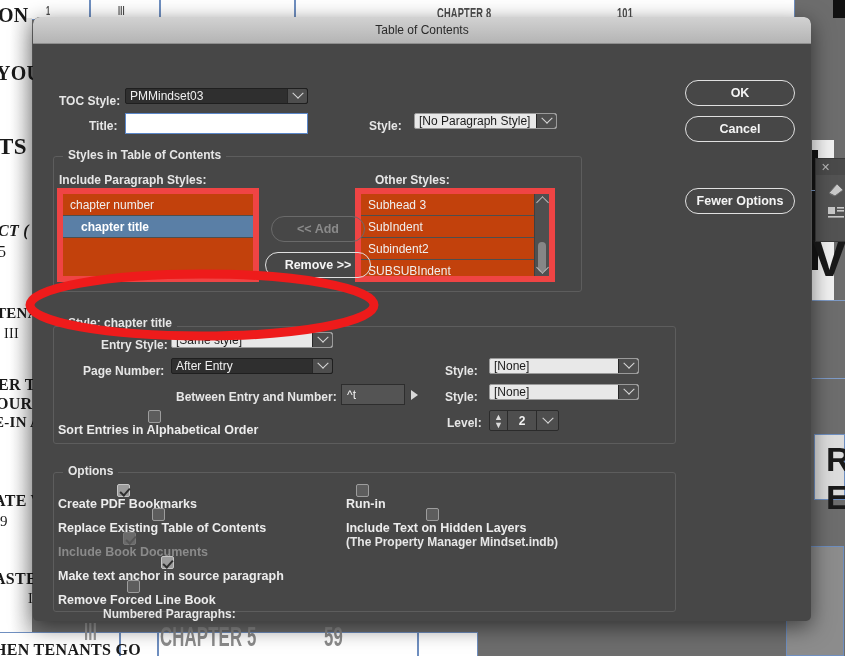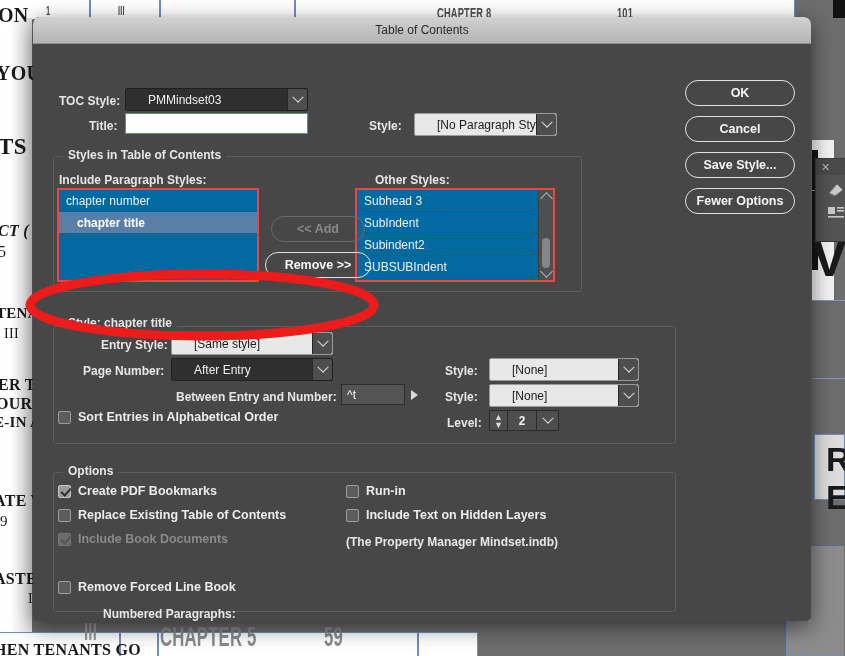--- a/index.html
+++ b/index.html
@@ -125,22 +125,22 @@
   .sel {
     position: absolute;
     box-sizing: border-box;
     background: #2f2f2f;
     border: 1px solid #1f1f1f;
     border-radius: 2px;
     color: #f0f0f0;
     font-size: 12px;
     display: flex;
     align-items: center;
-    padding-left: 22px;
-    height: 23px;
+    padding-left: 4px;
+    height: 16px;
   }
   .sel.light {
     background: #e8e8e8;
     border: 1px solid #9a9a9a;
     color: #1b1b1b;
   }
   .sel .caretbox {
     position: absolute;
     right: 0; top: 0; bottom: 0;
     width: 19px;
@@ -190,22 +190,22 @@
     font-size: 12px;
     font-weight: bold;
     color: #e6e6e6;
     white-space: nowrap;
   }
 
   
   .listbox {
     position: absolute;
     box-sizing: border-box;
-    background: #0369a1;
-    border: 2px solid #ef4444;
+    background: #c2410c;
+    border: 6px solid #ef4444;
     overflow: hidden;
   }
   .listrow {
     height: 22px;
     line-height: 22px;
     padding-left: 7px;
     font-size: 12px;
     color: #f0f0f0;
     border-bottom: 1px solid #4e4e4e;
     box-sizing: border-box;
@@ -261,20 +261,21 @@
     border-color: #6a6a6a;
     color: #8a8a8a;
   }
 
   
   .cbrow {
     position: absolute;
     display: flex;
     align-items: center;
     white-space: nowrap;
+    flex-direction: column;
   }
   .cbox {
     width: 13px; height: 13px;
     box-sizing: border-box;
     border: 1px solid #9d9d9d;
     background: #5d5d5d;
     border-radius: 2px;
     margin-right: 7px;
     position: relative;
     flex: none;
@@ -448,21 +449,20 @@
       <div class="lbl" style="left:336px; top:75px;">Style:</div>
       <div class="sel light" style="left:381px; top:69px; width:143px;">
         <span>[No Paragraph Style]</span>
         <span class="caretbox">
             <i class="caret"></i>
           </span>
       </div>
 
       <div class="pill" style="left:652px; top:36px; width:110px;">OK</div>
       <div class="pill" style="left:652px; top:72px; width:110px;">Cancel</div>
-      <div class="pill" style="left:652px; top:108px; width:110px;">Save Style...</div>
       <div class="pill" style="left:652px; top:144px; width:110px;">Fewer Options</div>
 
       <div class="group" style="left:20px; top:112px; width:529px; height:136px;"></div>
       <div class="group-title" style="left:30px; top:104px;">Styles in Table of Contents</div>
 
       <div class="lbl" style="left:26px; top:129px;">Include Paragraph Styles:</div>
       <div class="listbox" style="left:24px; top:144px; width:202px; height:94px;">
         <div class="listrow">chapter number</div>
         <div class="listrow indent sel-row">chapter title</div>
         <div class="listrow empty"></div>
@@ -543,20 +543,24 @@
         <span class="cbtext">Create PDF Bookmarks</span>
       </div>
       <div class="cbrow" style="left:25px; top:464px;">
         <i class="cbox"></i>
         <span class="cbtext">Replace Existing Table of Contents</span>
       </div>
       <div class="cbrow dis" style="left:25px; top:488px;">
         <i class="cbox checked"></i>
         <span class="cbtext">Include Book Documents</span>
       </div>
+      <div class="cbrow" style="left:25px; top:512px;">
+        <i class="cbox checked"></i>
+        <span class="cbtext">Make text anchor in source paragraph</span>
+      </div>
       <div class="cbrow" style="left:25px; top:536px;">
         <i class="cbox"></i>
         <span class="cbtext">Remove Forced Line Book</span>
       </div>
 
       <div class="cbrow" style="left:313px; top:440px;">
         <i class="cbox"></i>
         <span class="cbtext">Run-in</span>
       </div>
       <div class="cbrow" style="left:313px; top:464px;">

